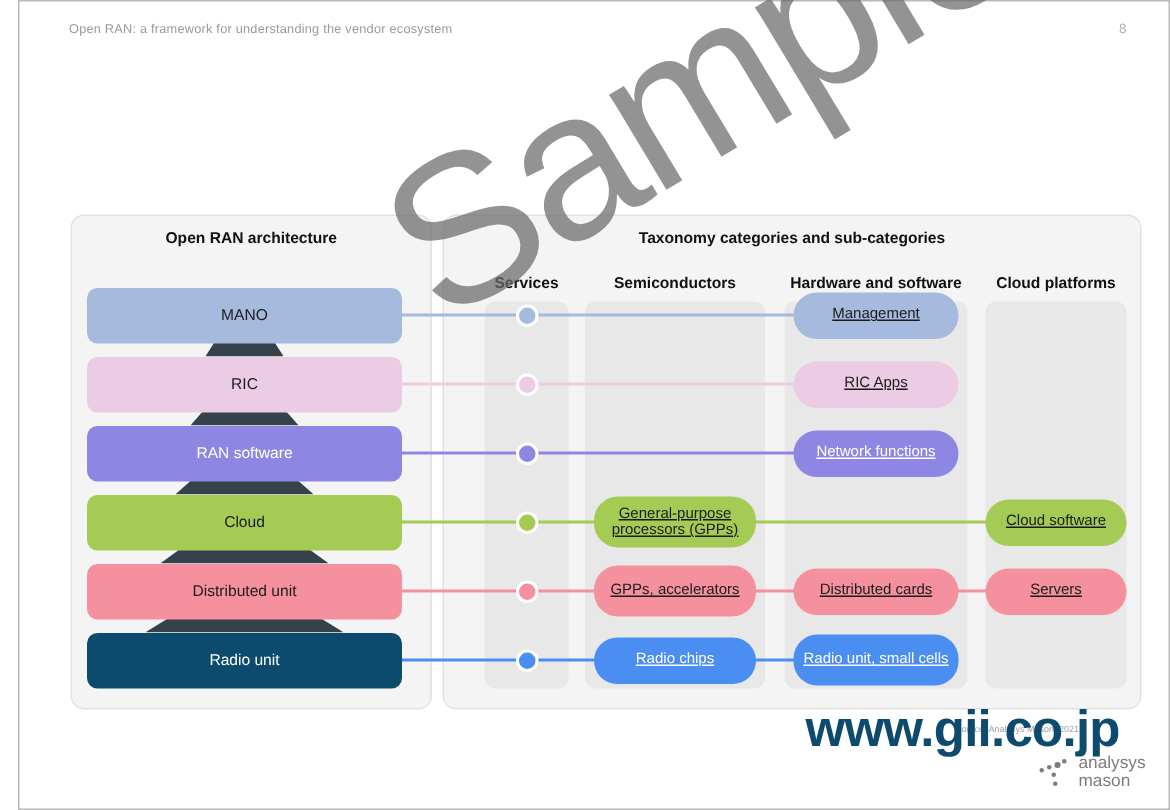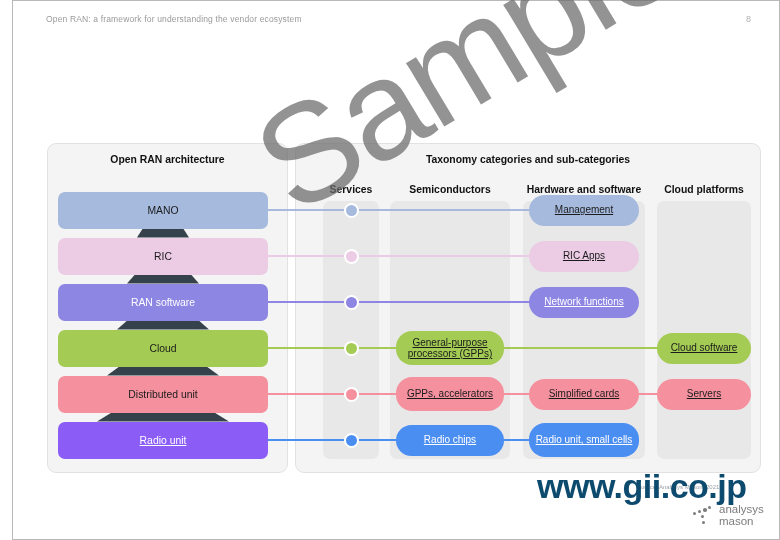--- a/index.html
+++ b/index.html
@@ -161,38 +161,38 @@
         <div class="trapz" style="width: 52px; left: 116px; top: 81.5px; clip-path: polygon(16% 0px, 84% 0px, 100% 100%, 0% 100%);"></div>
         <div class="trapz" style="width: 72px; left: 116px; top: 127.5px; clip-path: polygon(16% 0px, 84% 0px, 100% 100%, 0% 100%);"></div>
         <div class="trapz" style="width: 92px; left: 116px; top: 173.5px; clip-path: polygon(16% 0px, 84% 0px, 100% 100%, 0% 100%);"></div>
         <div class="trapz" style="width: 112px; left: 116px; top: 219.5px; clip-path: polygon(16% 0px, 84% 0px, 100% 100%, 0% 100%);"></div>
         <div class="trapz" style="width: 132px; left: 116px; top: 265.5px; clip-path: polygon(16% 0px, 84% 0px, 100% 100%, 0% 100%);"></div>
         <div class="arch-box" style="top: 48.5px; background: rgb(166, 186, 222);">MANO</div>
         <div class="arch-box" style="top: 94.5px; background: rgb(235, 204, 228);">RIC</div>
         <div class="arch-box light-text" style="top: 140.5px; background: rgb(142, 134, 227);">RAN software</div>
         <div class="arch-box" style="top: 186.5px; background: rgb(164, 204, 84);">Cloud</div>
         <div class="arch-box" style="top: 232.5px; background: rgb(245, 145, 159);">Distributed unit</div>
-        <div class="arch-box light-text" style="top: 278.5px; background: #8b5cf6; text-decoration: underline;">Radio unit</div>
+        <div class="arch-box light-text" style="top: 278.5px; background: #0c4a6e;">Radio unit</div>
         <div class="hline" style="left: 221px; width: 316px; top: 66.3px; background: rgb(166, 186, 222);"></div>
         <div class="dot" style="left: 296.5px; top: 59.5px; background: rgb(166, 186, 222);"></div>
         <div class="pill" style="width: 110px; left: 482px; top: 51.5px; background: rgb(166, 186, 222);">Management</div>
         <div class="hline" style="left: 221px; width: 316px; top: 112.3px; background: rgb(235, 204, 228);"></div>
         <div class="dot" style="left: 296.5px; top: 105.5px; background: rgb(235, 204, 228);"></div>
         <div class="pill" style="width: 110px; left: 482px; top: 97.5px; background: rgb(235, 204, 228);">RIC Apps</div>
         <div class="hline" style="left: 221px; width: 316px; top: 158.3px; background: rgb(142, 134, 227);"></div>
         <div class="dot" style="left: 296.5px; top: 151.5px; background: rgb(142, 134, 227);"></div>
         <div class="pill light-text" style="width: 110px; left: 482px; top: 143.5px; background: rgb(142, 134, 227);">Network functions</div>
         <div class="hline" style="left: 221px; width: 436px; top: 204.3px; background: rgb(164, 204, 84);"></div>
         <div class="dot" style="left: 296.5px; top: 197.5px; background: rgb(164, 204, 84);"></div>
         <div class="pill tall" style="width: 108px; left: 349px; top: 188px; background: rgb(164, 204, 84);">General-purpose processors (GPPs)</div>
         <div class="pill" style="width: 94px; left: 610px; top: 189.5px; background: rgb(164, 204, 84);">Cloud software</div>
         <div class="hline" style="left: 221px; width: 436px; top: 250.3px; background: rgb(245, 145, 159);"></div>
         <div class="dot" style="left: 296.5px; top: 243.5px; background: rgb(245, 145, 159);"></div>
         <div class="pill tall" style="width: 108px; left: 349px; top: 234px; background: rgb(245, 145, 159);">GPPs, accelerators</div>
-        <div class="pill" style="width: 110px; left: 482px; top: 235.5px; background: rgb(245, 145, 159);">Simplified cards</div>
+        <div class="pill" style="width: 110px; left: 482px; top: 235.5px; background: rgb(245, 145, 159);">Distributed cards</div>
         <div class="pill" style="width: 94px; left: 610px; top: 235.5px; background: rgb(245, 145, 159);">Servers</div>
         <div class="hline" style="left: 221px; width: 316px; top: 296.3px; background: rgb(75, 142, 242);"></div>
         <div class="dot" style="left: 296.5px; top: 289.5px; background: rgb(75, 142, 242);"></div>
         <div class="pill light-text" style="width: 108px; left: 349px; top: 281.5px; background: rgb(75, 142, 242);">Radio chips</div>
         <div class="pill tall light-text" style="width: 110px; left: 482px; top: 280px; background: rgb(75, 142, 242); text-align: center;">Radio unit, small cells</div>
       </div>
   </div>
 
   <div class="watermark">Sample</div>
   <div class="url-mark">www.gii.co.jp</div>

